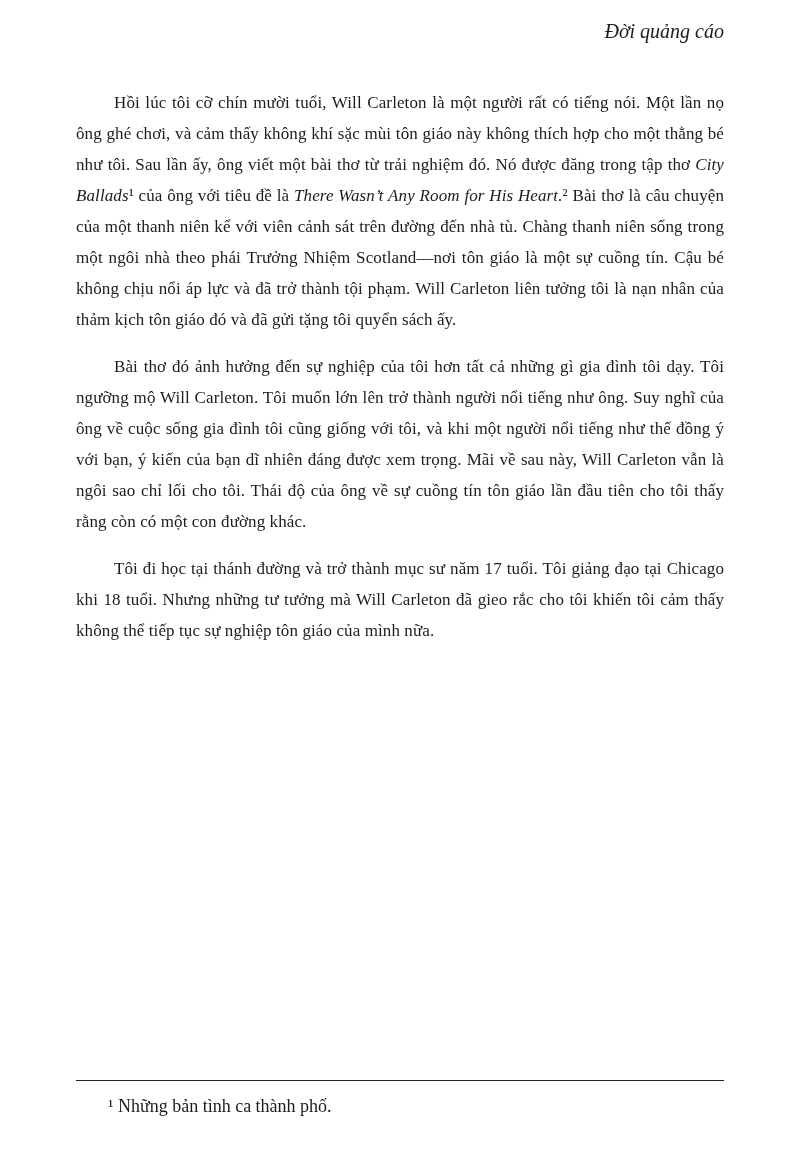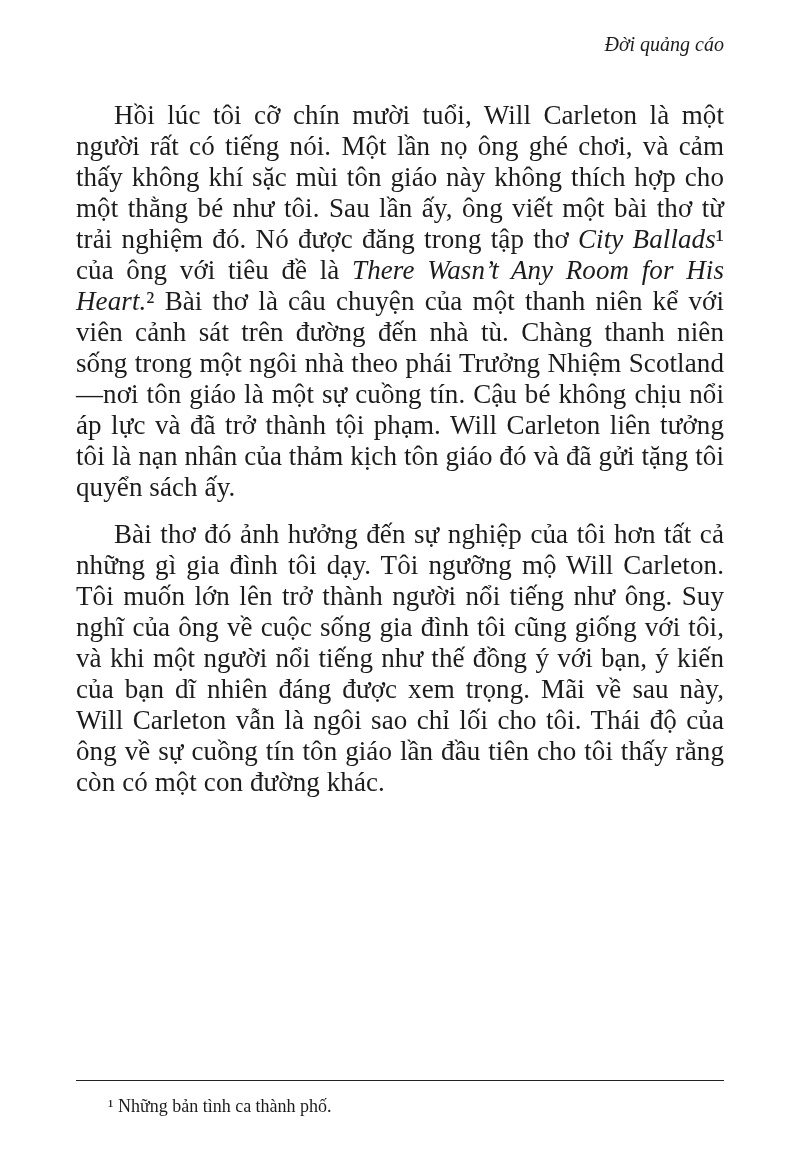--- a/index.html
+++ b/index.html
@@ -12,32 +12,32 @@
     height: 1169px;
     font-family: "Liberation Serif", "DejaVu Serif", serif;
     color: #1c1c1c;
     overflow: hidden;
   }
   .page {
     position: relative;
     box-sizing: border-box;
     width: 800px;
     height: 1169px;
-    padding: 32px 76px 0 76px;
+    padding: 19px 76px 0 76px;
     background: #ffffff;
   }
   .running-header {
     text-align: right;
     font-style: italic;
     font-size: 20px;
     line-height: 24px;
     margin-bottom: 44px;
   }
   .body-text p {
-    font-size: 27px;
+    font-size: 17px;
     line-height: 31px;
     text-align: justify;
     text-indent: 38px;
     margin: 0 0 16px 0;
     letter-spacing: 0.1px;
   }
   .italic {
     font-style: italic;
   }
   .footnote-block {
@@ -65,20 +65,21 @@
 
 <div class="page">
 
   <div class="running-header">
     <span>Đời quảng cáo</span>
   </div>
 
   <div class="body-text">
     <p><span>Hồi lúc tôi cỡ chín mười tuổi, Will Carleton là một người rất có tiếng nói. Một lần nọ ông ghé chơi, và cảm thấy không khí sặc mùi tôn giáo này không thích hợp cho một thằng bé như tôi. Sau lần ấy, ông viết một bài thơ từ trải nghiệm đó. Nó được đăng trong tập thơ </span><span class="italic">City Ballads</span><span>¹ của ông với tiêu đề là </span><span class="italic">There Wasn’t Any Room for His Heart.</span><span>² Bài thơ là câu chuyện của một thanh niên kể với viên cảnh sát trên đường đến nhà tù. Chàng thanh niên sống trong một ngôi nhà theo phái Trưởng Nhiệm Scotland—nơi tôn giáo là một sự cuồng tín. Cậu bé không chịu nổi áp lực và đã trở thành tội phạm. Will Carleton liên tưởng tôi là nạn nhân của thảm kịch tôn giáo đó và đã gửi tặng tôi quyển sách ấy.</span></p>
     <p><span>Bài thơ đó ảnh hưởng đến sự nghiệp của tôi hơn tất cả những gì gia đình tôi dạy. Tôi ngưỡng mộ Will Carleton. Tôi muốn lớn lên trở thành người nổi tiếng như ông. Suy nghĩ của ông về cuộc sống gia đình tôi cũng giống với tôi, và khi một người nổi tiếng như thế đồng ý với bạn, ý kiến của bạn dĩ nhiên đáng được xem trọng. Mãi về sau này, Will Carleton vẫn là ngôi sao chỉ lối cho tôi. Thái độ của ông về sự cuồng tín tôn giáo lần đầu tiên cho tôi thấy rằng còn có một con đường khác.</span></p>
+    <p><span>Tôi đi học tại thánh đường và trở thành mục sư năm 17 tuổi. Tôi giảng đạo tại Chicago khi 18 tuổi. Nhưng những tư tưởng mà Will Carleton đã gieo rắc cho tôi khiến tôi cảm thấy không thể tiếp tục sự nghiệp tôn giáo của mình nữa.</span></p>
   </div>
 
   <div class="footnote-block">
     <hr class="footnote-rule">
     <p class="footnote">¹ Những bản tình ca thành phố.</p>
   </div>
 
 </div>
 
 </body></html>

